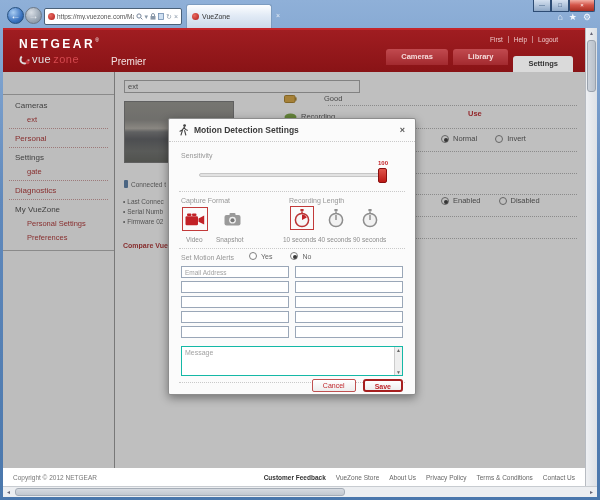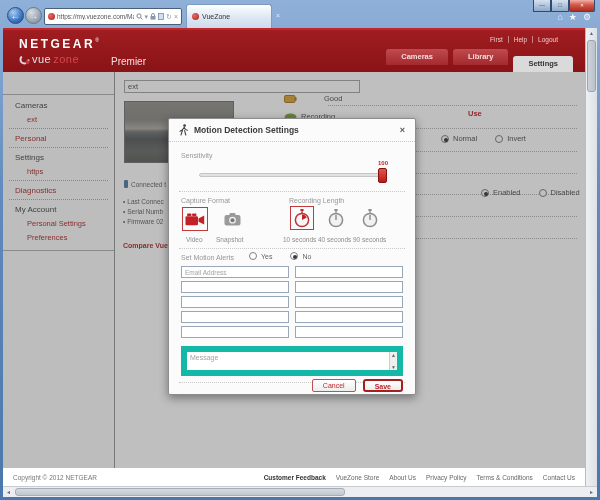--- a/index.html
+++ b/index.html
@@ -79,21 +79,21 @@
   .slider{position:absolute;left:30px;right:30px;top:54px;height:4px;background:#e2e2e2;border:1px solid #c6c6c6;border-radius:3px;}
   .slider-handle{position:absolute;right:-3px;top:-6px;width:9px;height:15px;background:linear-gradient(#e0574d,#bd1a16);border:1px solid #8a0f0f;border-radius:2px;}
   .slider-value{position:absolute;right:-4px;top:-14px;font-size:6px;font-weight:bold;color:#c22227;}
   .m-div{position:absolute;left:10px;right:10px;border-top:1px dotted #c9c9c9;}
   .fmt-opt{position:absolute;width:26px;height:24px;display:flex;align-items:center;justify-content:center;}
   .fmt-opt.sel{border:1px solid #c23a3a;}
   .fmt-label{position:absolute;font-size:6.5px;color:#8c8c8c;}
   .email-grid{position:absolute;left:12px;right:12px;top:147px;display:grid;grid-template-columns:1fr 1fr;gap:3px 6px;}
   .email-grid input{height:12px;border:1px solid #9aa7b8;font-size:6.5px;padding:0 3px;color:#555;background:#fff;font-family:"Liberation Sans",sans-serif;}
   .email-grid input::placeholder,.msg-box textarea::placeholder{color:#a2a2a2;}
-  .msg-box{position:absolute;left:12px;right:12px;top:227px;height:30px;border:6px solid #14b8a6;background:#fff;}
+  .msg-box{position:absolute;left:12px;right:12px;top:227px;height:30px;border:1px solid #14b8a6;background:#fff;}
   .msg-box textarea{position:absolute;left:0;top:0;width:calc(100% - 8px);height:100%;border:none;resize:none;font-size:7px;padding:2px 3px;color:#555;font-family:"Liberation Sans",sans-serif;outline:none;}
   .msg-scroll{position:absolute;right:0;top:0;bottom:0;width:8px;background:#efefef;border-left:1px solid #ccc;font-size:5px;color:#666;text-align:center;}
   .msg-scroll .dn{position:absolute;bottom:0;left:0;right:0;}
   .m-buttons{position:absolute;right:12px;top:260px;display:flex;gap:7px;}
   .m-btn{height:13px;line-height:11px;padding:0 10px;background:linear-gradient(#ffffff,#ededed);font-size:7px;color:#c0262b;border-radius:2px;text-align:center;font-family:"Liberation Sans",sans-serif;}
   .m-btn.cancel{border:1px solid #c05050;}
   .m-btn.save{border:2px solid #a61f1f;font-weight:bold;border-radius:3px;}
 </style>
 </head>
 <body>
@@ -167,25 +167,25 @@
 
     <div class="content">
       <div class="sidebar">
         <div class="side-list">
           <div class="side-row">Cameras</div>
           <div class="side-row sub">ext</div>
           <div class="side-div"></div>
           <div class="side-row link">Personal</div>
           <div class="side-div"></div>
           <div class="side-row">Settings</div>
-          <div class="side-row sub">https</div>
+          <div class="side-row sub">gate</div>
           <div class="side-div"></div>
           <div class="side-row link">Diagnostics</div>
           <div class="side-div"></div>
-          <div class="side-row">My Account</div>
+          <div class="side-row">My VueZone</div>
           <div class="side-row sub">Personal Settings</div>
           <div class="side-row sub">Preferences</div>
         </div>
       </div>
 
       <div class="main">
         <input class="cam-input" value="ext" style="">
         <div class="thumb"></div>
 
         <div class="status-row" style="left:168px;top:22px;gap:27px;">
@@ -212,21 +212,21 @@
 
         <div class="use-header">Use</div>
 
         <div class="radio-row" style="left:325px;top:62px;">
           <span class="radio sel"></span>
           <span>Normal</span>
           <span class="rgap"></span>
           <span class="radio"></span>
           <span>Invert</span>
         </div>
-        <div class="radio-row" style="left:325px;top:116px;margin-left:40px;">
+        <div class="radio-row" style="left:325px;top:124px;">
           <span class="radio sel"></span>
           <span>Enabled</span>
           <span class="rgap"></span>
           <span class="radio"></span>
           <span>Disabled</span>
         </div>
 
         <div class="detail-line" style="top:108px;">
           <svg width="6" height="8" viewBox="0 0 6 8">
               <rect x="1" y="0" width="4" height="8" rx="1" fill="#5a7fa8"></rect>

